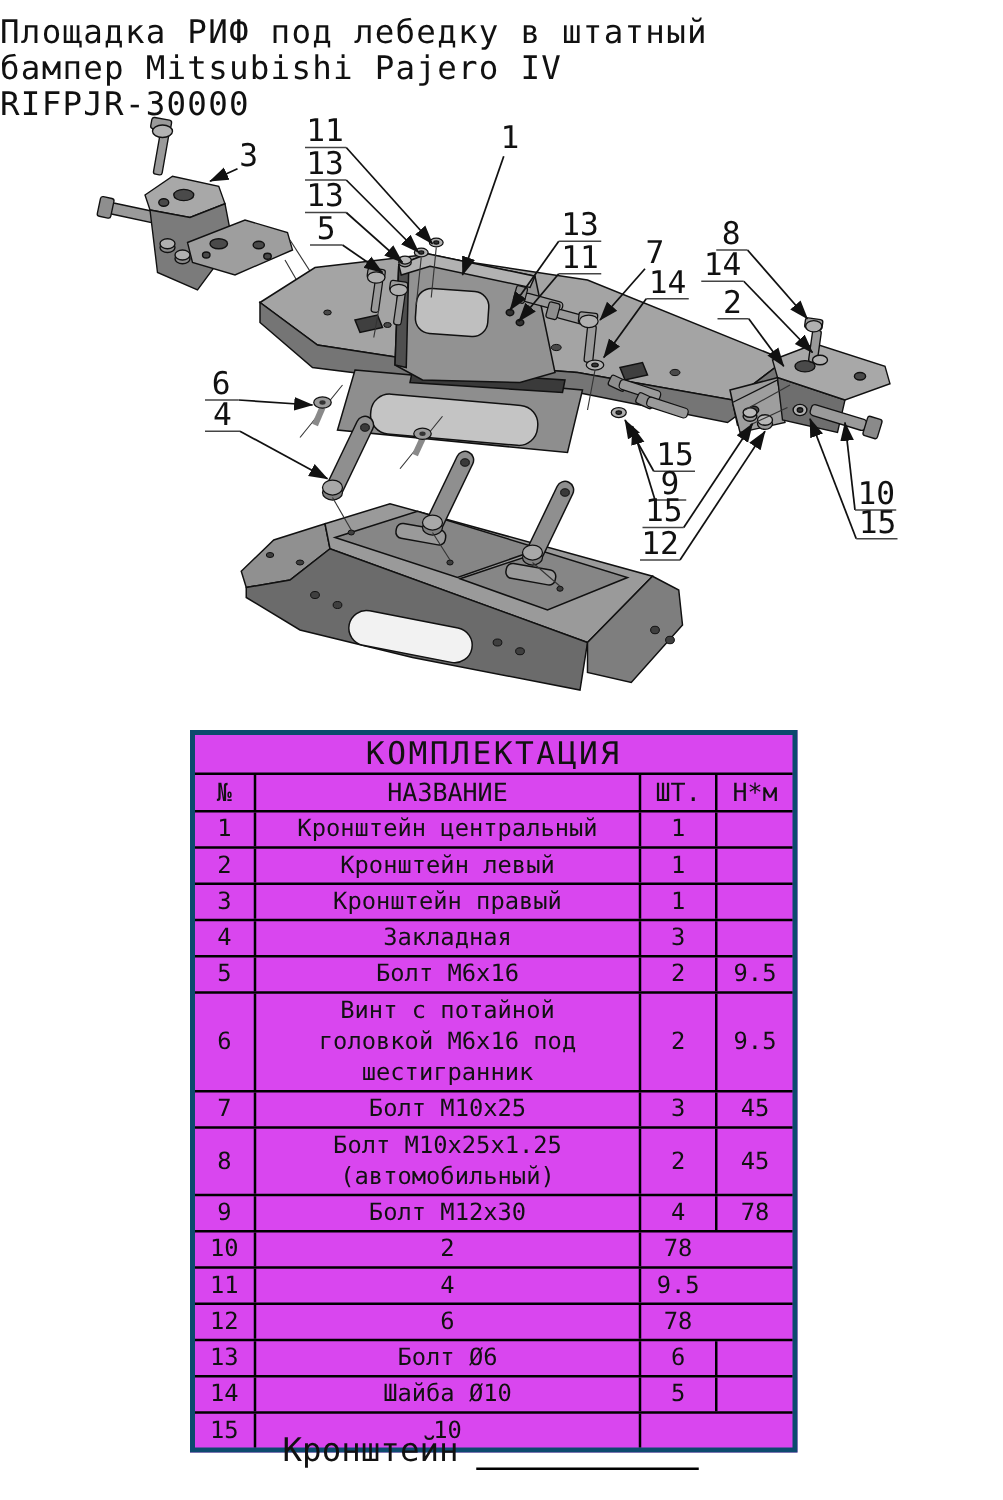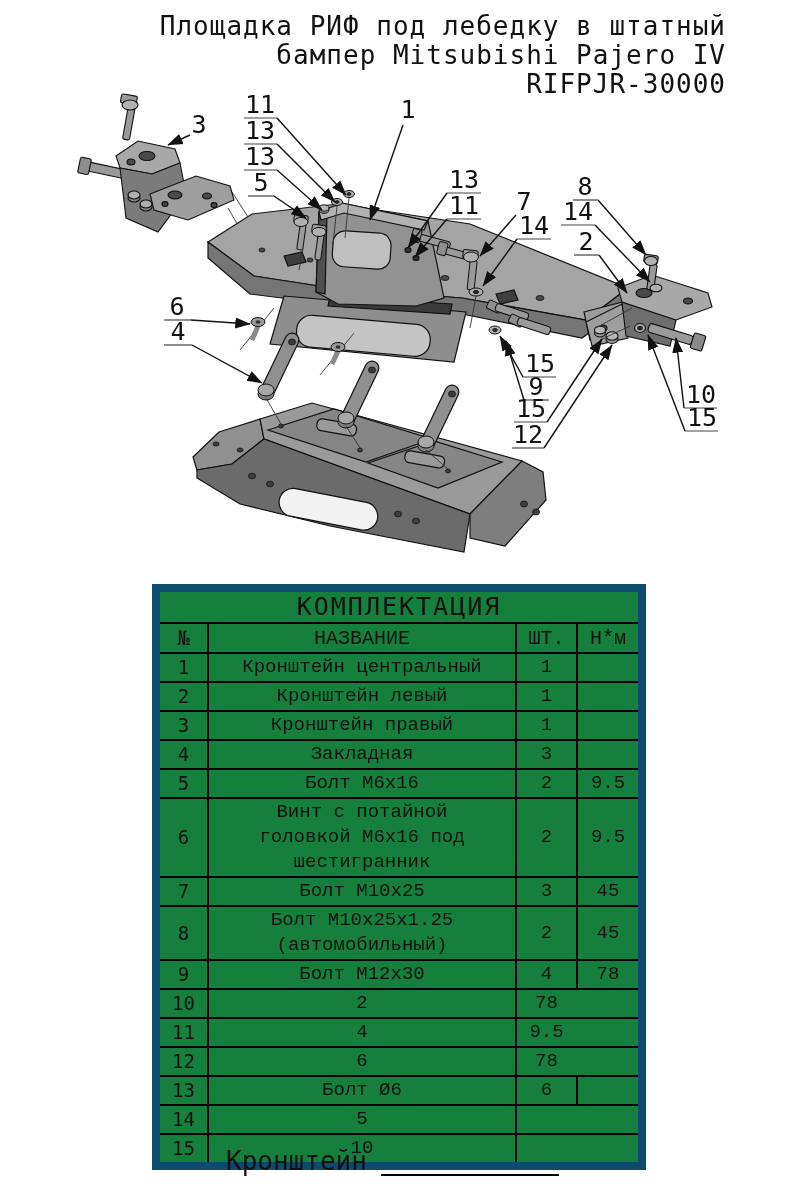--- a/index.html
+++ b/index.html
@@ -1,26 +1,26 @@
 <!DOCTYPE html>
 <html><head>
 <meta charset="utf-8">
 <style>
   html,body{margin:0;padding:0;background:#fff;}
   body{position:relative;width:802px;height:1200px;overflow:hidden;
        font-family:"DejaVu Sans Mono","Liberation Mono",monospace;color:#111;}
-  .title-block{position:absolute;top:12px;left:0;width:726px;text-align:right;
+  .title-block{position:absolute;top:12px;left:0;width:726px;text-align:left;
        font-size:26px;line-height:29px;letter-spacing:1px;white-space:nowrap;}
   svg.diagram{position:absolute;top:86px;left:0;}
   
-  .kit{position:absolute;left:152px;top:584px;width:478px;border:8px solid #0c4a6e;background:#15803d;}
+  .kit{position:absolute;left:152px;top:584px;width:478px;border:4px solid #0c4a6e;background:#d946ef;}
   .t-title{height:30px;line-height:30px;text-align:center;font-size:25px;letter-spacing:2px;border-bottom:2px solid #000;}
   .t-grid{display:grid;grid-template-columns:47px 1fr 61px 62px;align-items:stretch;}
   .t-grid > div{display:flex;align-items:center;justify-content:center;text-align:center;}
-  .t-grid > div + div{border-left:2px solid #000;font-family:Liberation Mono, monospace;}
+  .t-grid > div + div{border-left:2px solid #000;}
   .t-head{font-size:20px;height:28px;}
   .t-row{border-top:2px solid #000;font-size:19px;}
   .t-row > div{min-height:25px;line-height:25px;white-space:pre-line;padding:1px 2px;}
   .packer{position:absolute;left:226px;top:1146px;font-size:26px;display:flex;align-items:flex-end;}
   .sig-line{display:inline-block;width:178px;height:28px;border-bottom:2px solid #000;margin-left:14px;}
 </style>
 </head>
 <body>
 
 <div class="title-block">
@@ -420,20 +420,21 @@
 
   <div class="t-grid t-row">
     <div class="c-num">13</div>
     <div class="c-name">Болт Ø6</div>
     <div class="c-qty">6</div>
     <div class="c-tq"></div>
   </div>
 
   <div class="t-grid t-row">
     <div class="c-num">14</div>
+    <div class="c-name">Шайба Ø10</div>
     <div class="c-qty">5</div>
     <div class="c-tq"></div>
   </div>
 
   <div class="t-grid t-row">
     <div class="c-num">15</div>
     <div class="c-qty">10</div>
     <div class="c-tq"></div>
   </div>
 </div>

